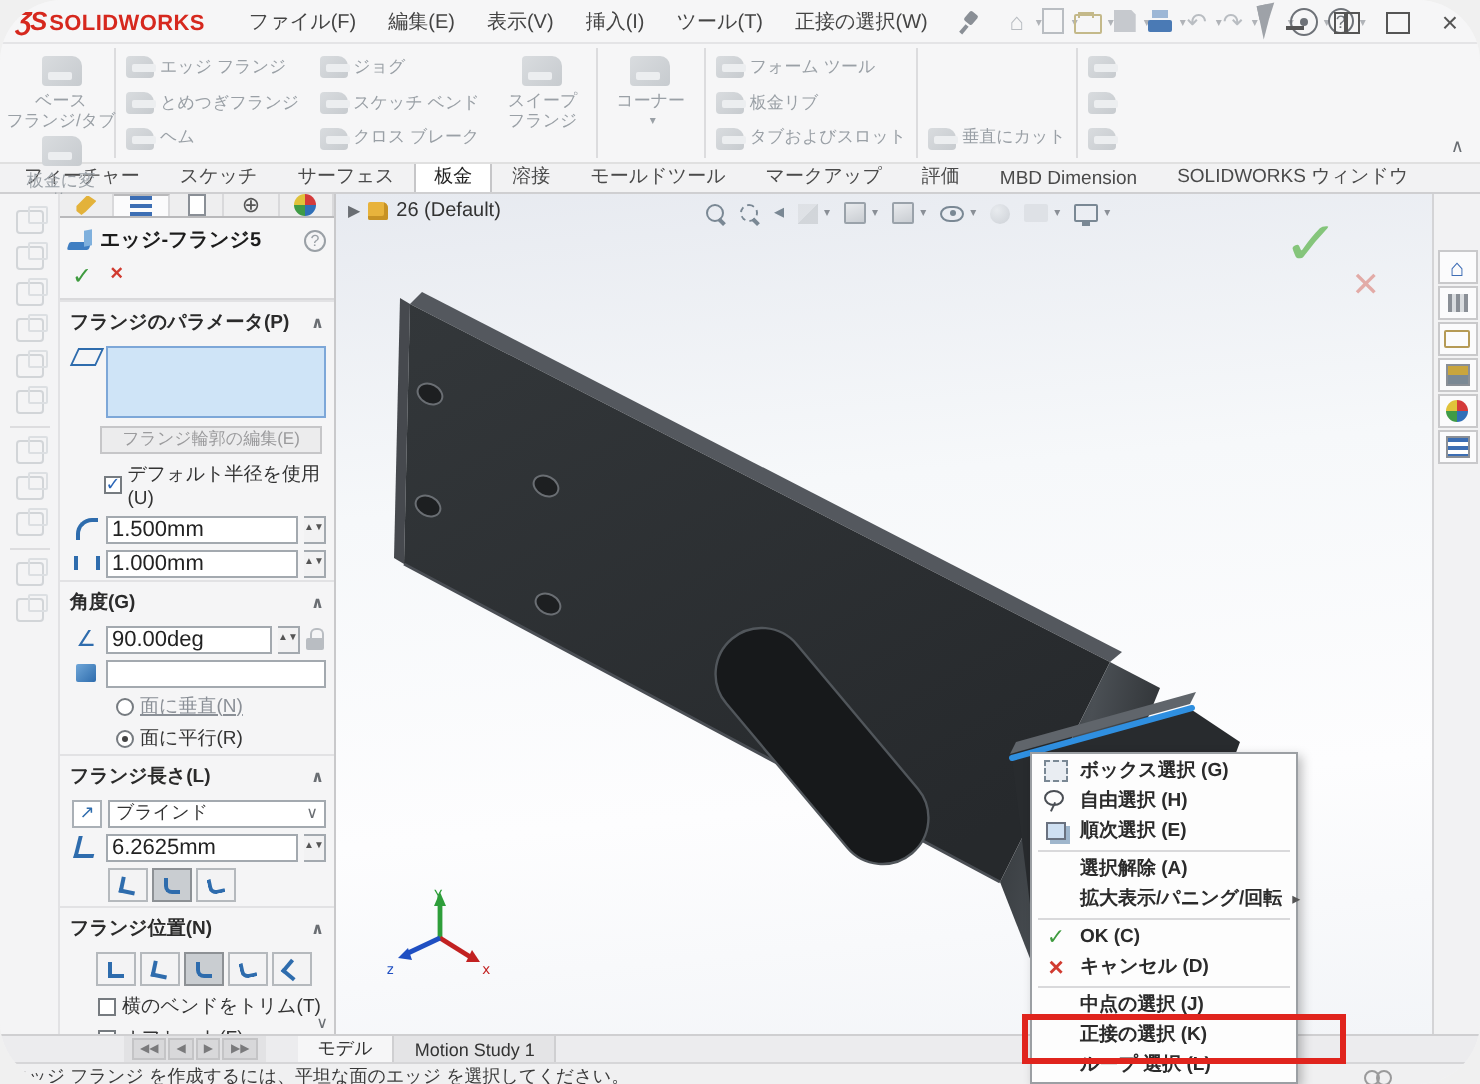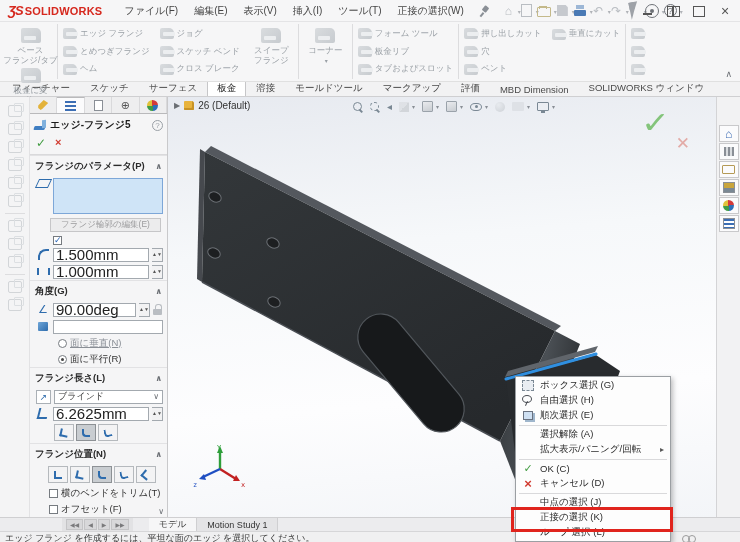--- a/index.html
+++ b/index.html
@@ -1,18 +1,18 @@
 <!DOCTYPE html>
 <html><head>
 <meta charset="utf-8">
 <style>
   * { margin:0; padding:0; box-sizing:border-box; }
   html,body { width:740px; height:542px; overflow:hidden; }
   body { font-family:"Liberation Sans","DejaVu Sans",sans-serif; font-size:10px; color:#333; background:#f0f0f0; position:relative; }
-  .app { position:absolute; inset:0; width:740px; height:542px; background:#f4f4f4; overflow:hidden; }
+  .app { position:absolute; inset:0; width:740px; height:542px; background:#f4f4f4; overflow:hidden;border-radius:31px; }
 
   
   .menubar { height:22px; background:#f6f6f7; display:flex; align-items:center; border-bottom:1px solid #e4e4e6; padding-left:8px; position:relative; }
   .logo { display:flex; align-items:baseline; margin-right:14px; }
   .logo-mark { color:#d6281e; font-weight:bold; font-style:italic; font-size:13px; letter-spacing:-1px; }
   .logo-text { color:#d6281e; font-weight:bold; font-size:11px; letter-spacing:0.2px; margin-left:2px; }
   .menus { display:flex; }
   .menu-item { padding:3px 8px; font-size:10px; color:#444; cursor:default; }
   .pin-icon { width:12px; height:12px; margin:0 6px; position:relative; }
   .pin-icon::before { content:""; position:absolute; left:5px; top:1px; width:5px; height:6px; background:#8a8f96; border-radius:1px; transform:rotate(40deg); }
@@ -39,21 +39,21 @@
   .minimize-icon::before { content:""; width:9px; height:1.5px; background:#555; display:block; margin-top:6px; }
   .options-window-icon::before { content:""; width:11px; height:9px; border:1.2px solid #555; display:block; }
   .options-window-icon::after { content:""; position:absolute; width:1.2px; height:9px; background:#555; }
   .maximize-icon::before { content:""; width:10px; height:9px; border:1.2px solid #555; display:block; }
   .close-icon::before { content:"×"; font-size:14px; }
 
   
   .ribbon { height:60px; background:#f6f6f7; display:flex; align-items:stretch; padding:2px 0 2px 4px; position:relative; border-bottom:1px solid #e0e0e0; }
   .rgroup { display:flex; align-items:flex-start; padding:1px 3px; }
   .rgroup.sep { border-right:1px solid #dcdcde;flex-direction:column; }
-  .rgroup.cols { flex-direction:column; justify-content:flex-start; }
+  .rgroup.cols { flex-direction:column; justify-content:flex-end; }
   .rb { display:flex; flex-direction:column; align-items:center; width:47px; padding-top:3px; }
   .ric { width:20px; height:15px; background:linear-gradient(135deg,#d9dcdf 0%,#c7cbcf 100%); border-radius:2px 5px 2px 2px; position:relative; margin-bottom:3px; }
   .ric::after { content:""; position:absolute; left:3px; bottom:3px; width:12px; height:4px; background:#eceef0; border-radius:1px; }
   .ric.s { width:14px; height:11px; margin-bottom:0; flex:none; }
   .rl { font-size:8.5px; line-height:9.5px; color:#9aa0a6; text-align:center; white-space:nowrap; height:9.5px; }
   .rl2 { display:flex; align-items:center; gap:2px; height:9.5px; }
   .car { font-size:6px; color:#9aa0a6; }
   .rs { display:flex; align-items:center; gap:3px; height:18px; padding:0 2px; }
   .rs .rl { text-align:left; }
   .ribbon-collapse { position:absolute; right:8px; bottom:2px; font-size:9px; color:#6a6e73; }
@@ -98,21 +98,21 @@
   .pm-row { display:flex; align-items:center; gap:3px; padding:1.5px 4px 1.5px 6px; }
   .fieldicon { width:14px; height:12px; flex:none; display:flex; align-items:center; justify-content:center; color:#2e6cad; font-size:10px; }
   .radius-icon::before { content:""; width:9px; height:9px; border-left:2px solid #2e6cad; border-bottom:2px solid #2e6cad; border-bottom-left-radius:8px; display:block; transform:rotate(90deg); }
   .gap-icon::before { content:""; width:9px; height:7px; border-left:2px solid #2e6cad; border-right:2px solid #2e6cad; display:block; }
   .angle-icon::before { content:"∠"; font-size:11px; }
   .face-icon::before { content:""; width:10px; height:9px; background:linear-gradient(135deg,#6fa6d8,#2e6cad); border-radius:1px; display:block; }
   .dir-icon { border:1px solid #aab0b6; background:#fff; width:15px; height:14px; }
   .dir-icon::before { content:"↗"; color:#2e6cad; font-size:9px; }
   .len-icon::before { content:""; width:8px; height:9px; border-left:2px solid #2e6cad; border-bottom:2px solid #2e6cad; transform:skewX(-14deg); display:block; }
   .edge-sel-icon::before { content:""; width:11px; height:7px; border:1.5px solid #2e6cad; transform:skewX(-25deg); display:block; }
-  .pm-field { flex:1; height:14px; background:#fff; border:1px solid #a3a9af; display:flex; align-items:center; padding:0 2px; font-size:15px; color:#222; position:relative; }
+  .pm-field { flex:1; height:14px; background:#fff; border:1px solid #a3a9af; display:flex; align-items:center; padding:0 2px; font-size:11px; color:#222; position:relative; }
   .spin { width:11px; height:14px; border:1px solid #a3a9af; border-left:none; background:#f2f2f3; display:flex; flex-direction:column; align-items:center; justify-content:center; font-size:5px; color:#555; line-height:5px; flex:none; }
   .sel-box { flex:1; height:36px; background:#cfe4f7; border:1px solid #7da7d8; }
   .pm-btn { margin:3px 6px 2px 20px; height:14px; background:#ececed; border:1px solid #c6c6c8; color:#9b9b9d; font-size:8.5px; display:flex; align-items:center; justify-content:center; }
   .chk { width:9px; height:9px; border:1px solid #767b80; background:#fff; position:relative; flex:none; }
   .chk.checked::before { content:"✓"; position:absolute; top:-2px; left:0px; color:#2b66b8; font-size:9px; font-weight:bold; }
   .rad { width:9px; height:9px; border:1px solid #767b80; border-radius:50%; background:#fff; position:relative; flex:none; }
   .rad.sel::before { content:""; position:absolute; inset:2px; background:#444; border-radius:50%; }
   .lock-icon { width:10px; height:11px; position:relative; flex:none; }
   .lock-icon::before { content:""; position:absolute; bottom:0; left:0; width:9px; height:6px; background:#b9bdc2; border-radius:1px; }
   .lock-icon::after { content:""; position:absolute; top:0; left:2px; width:5px; height:5px; border:1.4px solid #b9bdc2; border-bottom:none; border-radius:3px 3px 0 0; }
@@ -168,21 +168,21 @@
   .nav-btns { display:flex; align-items:center; gap:1px; padding:0 4px; background:#e2e2e4; font-size:6px; color:#7a7a7c; }
   .nav-btns span { padding:1px 3px; background:#d8d8da; border:1px solid #c4c4c6; }
   .btab { display:flex; align-items:center; padding:0 10px; font-size:9px; color:#333; border-right:1px solid #cfcfd1; background:#e4e4e6; }
   .btab.active { background:#f6f6f7;margin-left:16px; }
   .statusbar { height:13px; background:#f0f0f1; border-top:1px solid #d6d6d8; display:flex; align-items:center; padding:0 5px; font-size:9px; color:#3a3a3a; position:relative; }
   .glasses-icon { position:absolute; right:42px; top:3px; width:16px; height:7px; opacity:.55; }
   .glasses-icon::before, .glasses-icon::after { content:""; position:absolute; top:0; width:6px; height:6px; border:1.2px solid #555; border-radius:50%; }
   .glasses-icon::before { left:0; } .glasses-icon::after { right:2px; }
 
   
-  .ctx-menu { position:absolute; left:515px; top:376px; width:156px; background:#fdfdfd; border:1px solid #9b9fa3; box-shadow:2px 2px 5px rgba(0,0,0,.25); padding:1px 0; z-index:40; }
+  .ctx-menu { position:absolute; left:515px; top:376px; width:134px; background:#fdfdfd; border:1px solid #9b9fa3; box-shadow:2px 2px 5px rgba(0,0,0,.25); padding:1px 0; z-index:40;font-weight:bold; }
   .cm-row { height:15px; display:flex; align-items:center; gap:5px; padding:0 6px 0 5px; font-size:9.5px; color:#2b2b2b; white-space:nowrap; }
   .cm-row.sep { height:4px; padding:0; align-items:center; }
   .cm-row.sep::before { content:""; display:block; height:1px; background:#d9d9db; margin:0 3px; width:100%; }
   .ci { width:14px; height:12px; flex:none; display:flex; align-items:center; justify-content:center; }
   .ci.box-select-icon::before { content:""; width:10px; height:9px; border:1.2px dashed #7a8894; background:#e9edf2; display:block; }
   .ci.lasso-select-icon::before { content:""; width:8px; height:6px; border:1.4px solid #4a4e54; border-radius:50%; display:block; transform:translateY(-2px); }
   .ci.lasso-select-icon::after { content:""; position:relative; left:-6px; top:3px; width:1.4px; height:5px; background:#4a4e54; transform:rotate(25deg); }
   .ci.select-other-icon::before { content:""; width:8px; height:7px; border:1.2px solid #6a7memoria8894; border:1.2px solid #6a7280; background:#cfe0f2; box-shadow:2px 2px 0 #9fb6cc; display:block; }
   .ci.ok-check-icon::before { content:"✓"; color:#3f9b3f; font-weight:bold; font-size:11px; }
   .ci.cancel-x-icon::before { content:"×"; color:#d13b30; font-weight:bold; font-size:13px; }
@@ -338,35 +338,20 @@
         </div>
         <div class="rs">
           <span class="ric s"></span>
           <span class="rl">板金リブ</span>
         </div>
         <div class="rs">
           <span class="ric s"></span>
           <span class="rl">タブおよびスロット</span>
         </div>
       </div>
-    <div class="rgroup cols">
-
-    <div class="rs">
-          <span class="ric s"></span>
-          <span class="rl">押し出しカット</span>
-        </div>
-        <div class="rs">
-          <span class="ric s"></span>
-          <span class="rl">穴</span>
-        </div>
-        <div class="rs">
-          <span class="ric s"></span>
-          <span class="rl">ベント</span>
-        </div>
-      </div>
     <div class="rgroup cols sep">
 
     <div class="rs">
           <span class="ric s"></span>
           <span class="rl">垂直にカット</span>
         </div>
       </div>
     <div class="rgroup cols">
 
     <div class="rs">
@@ -453,20 +438,21 @@
           <span class="sec-arrow">∧</span>
       </div>
       <div class="pm-row" style="align-items:flex-start;">
         <span class="fieldicon edge-sel-icon"></span>
         <span class="sel-box"></span>
       </div>
       <div class="pm-btn">フランジ輪郭の編集(E)</div>
       <div class="pm-row">
         <span style="width:14px;"></span>
         <span class="chk checked"></span>
+        <span>デフォルト半径を使用(U)</span>
       </div>
       <div class="pm-row">
         <span class="fieldicon radius-icon"></span>
         <span class="pm-field">1.500mm</span>
         <span class="spin">▲▼</span>
       </div>
       <div class="pm-row">
         <span class="fieldicon gap-icon"></span>
         <span class="pm-field">1.000mm</span>
         <span class="spin">▲▼</span>

